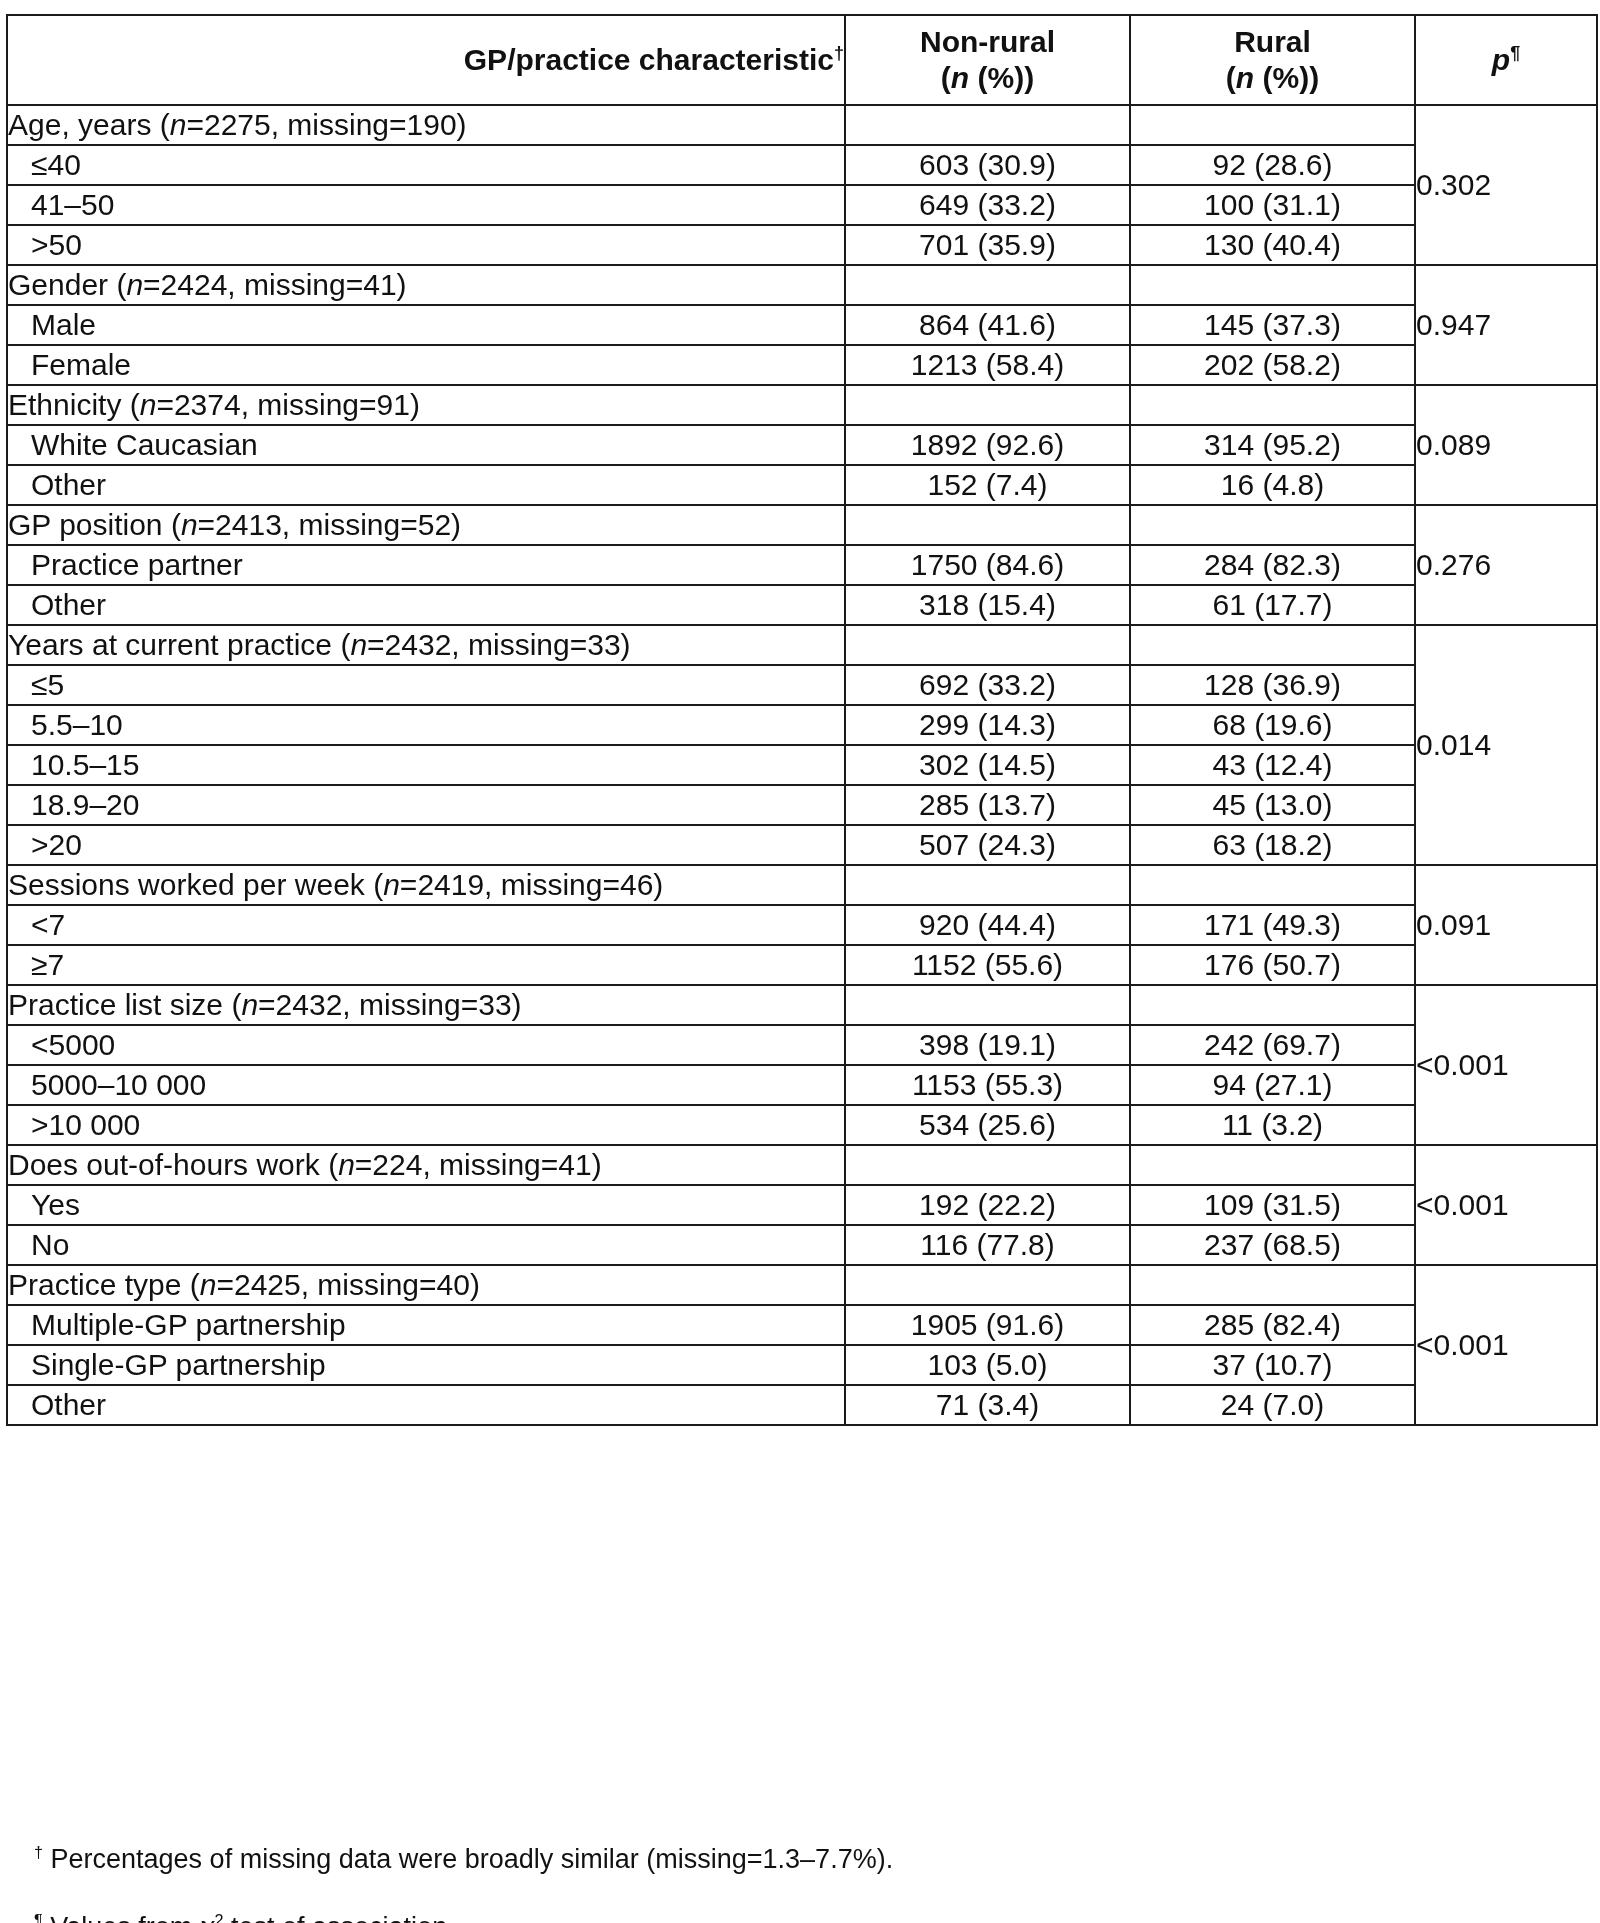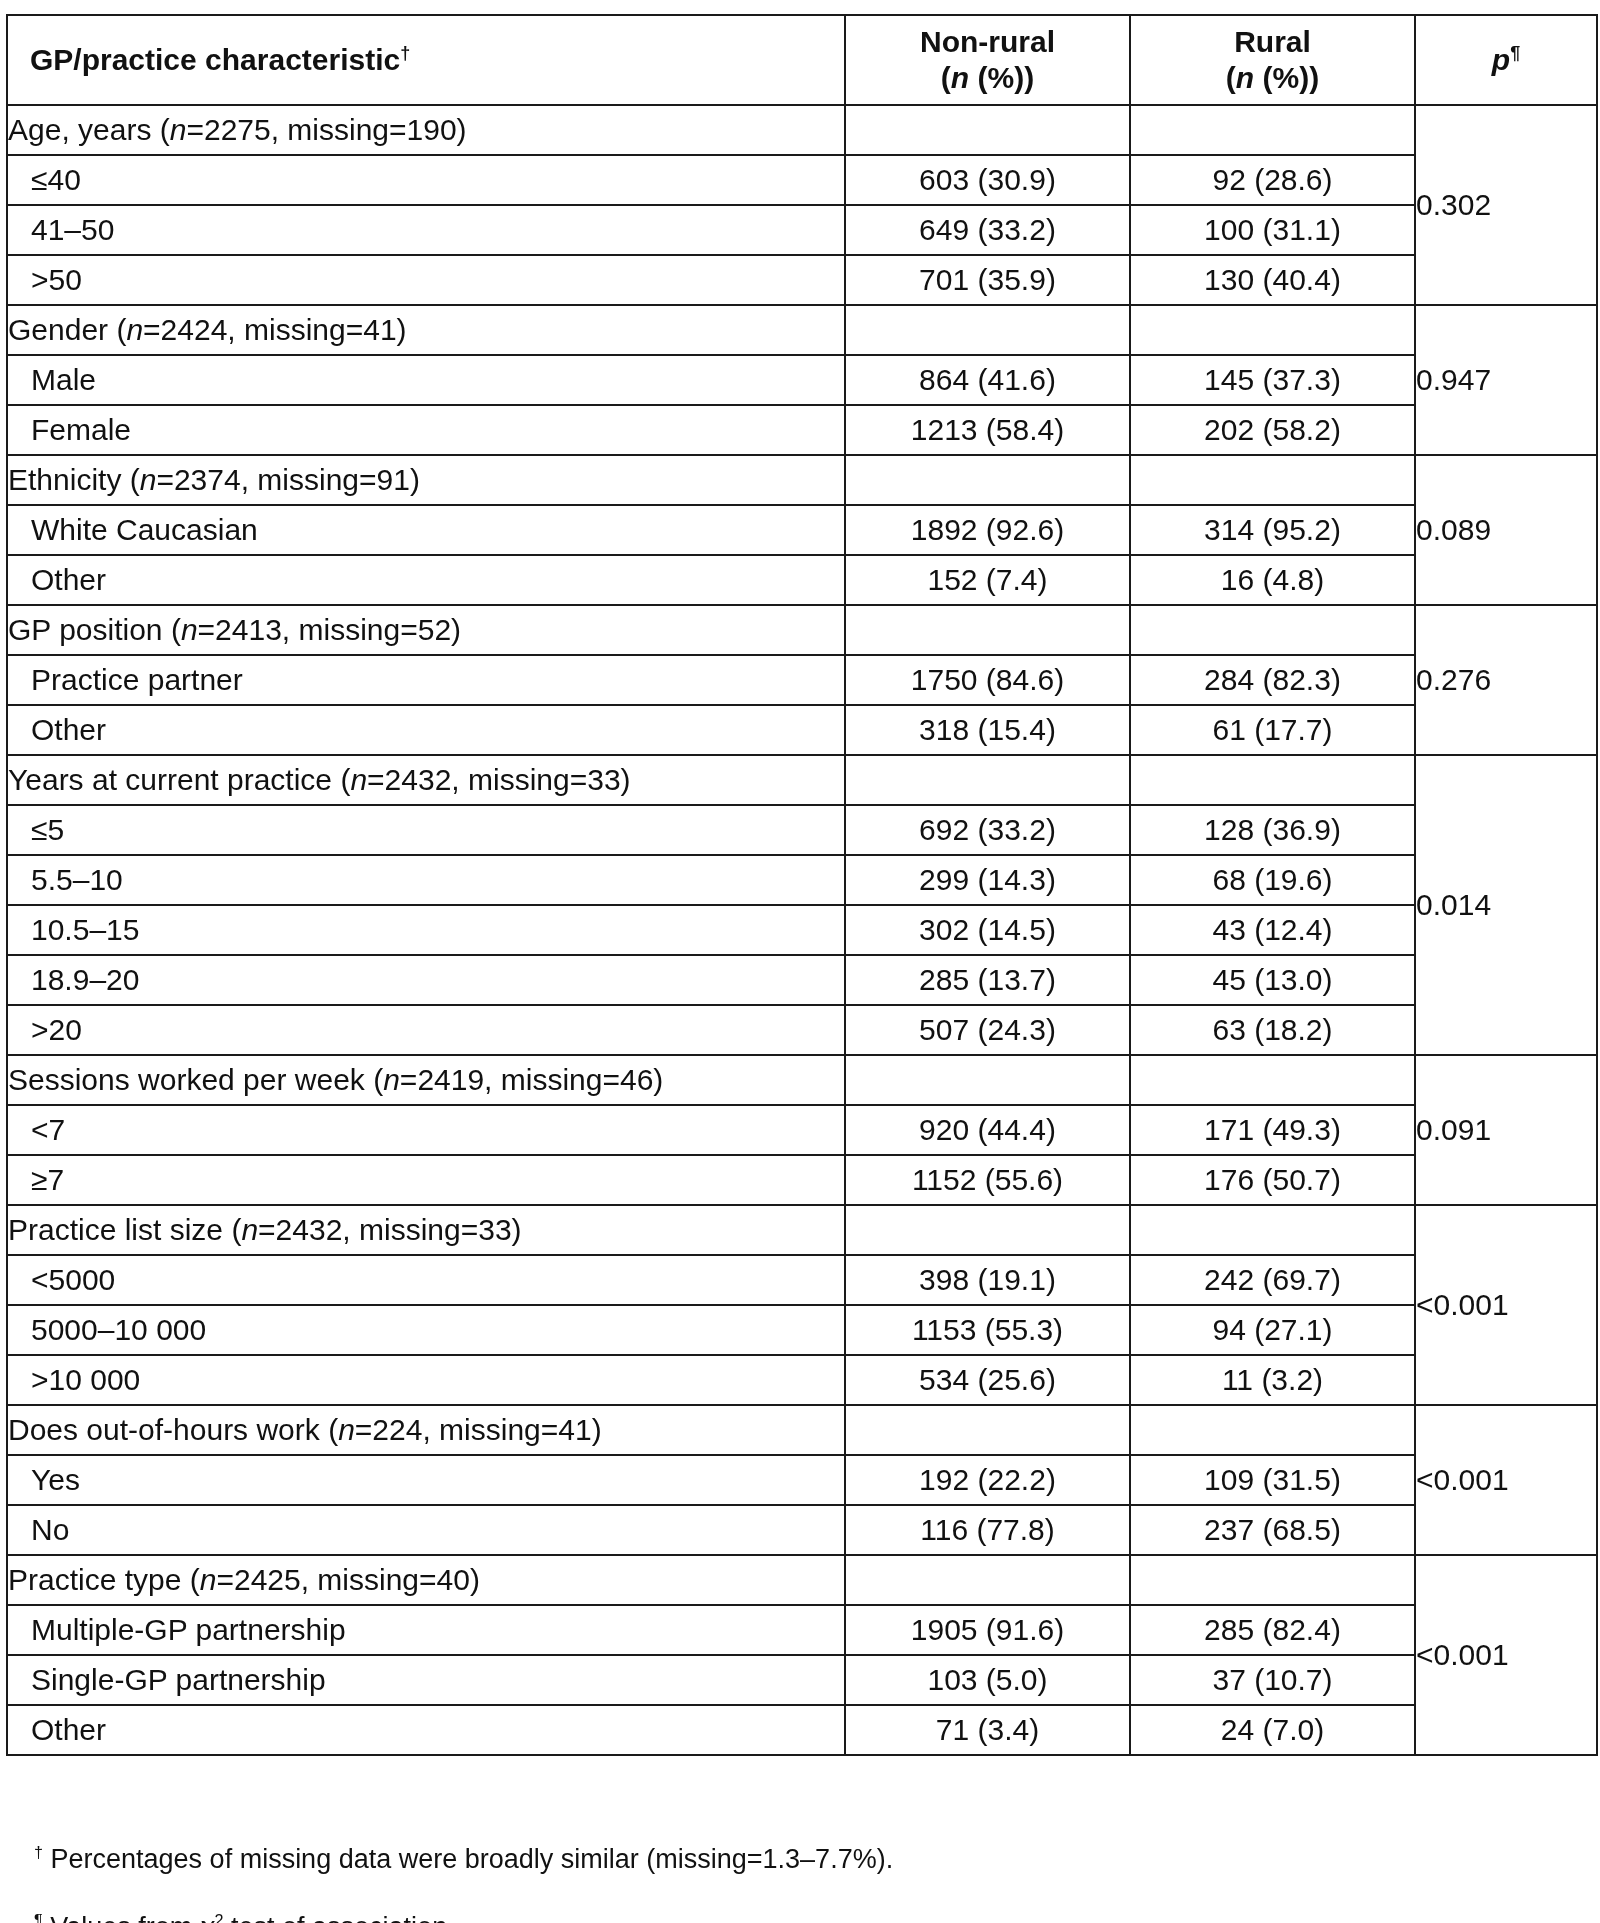--- a/index.html
+++ b/index.html
@@ -10,24 +10,24 @@
   table.t {
     position: absolute; left: 6px; top: 14px;
     width: 1590px; border-collapse: collapse; table-layout: fixed;
     font-size: 30px;
   }
   table.t td, table.t th {
     border: 2px solid #1a1a1a; padding: 0; vertical-align: middle;
   }
   col.c1 { width: 838px; } col.c2 { width: 285px; } col.c3 { width: 285px; } col.c4 { width: 182px; }
   thead th { height: 88px; font-weight: bold; vertical-align: top; padding-top: 6px; line-height: 36px; }
-  thead th.h1 { text-align: left; padding-left: 22px; }
+  thead th.h1 { text-align: right; padding-left: 38px; }
   thead th.hc { text-align: center; }
   sup { font-size: 0.6em; vertical-align: super; line-height: 0; }
-  tbody tr { height: 50px; }
+  tbody tr { height: 40px; }
   td.lab { text-align: left; padding-left: 22px; white-space: nowrap; }
   td.lab.sub { padding-left: 23px; }
   td.num { text-align: center; }
   td.pv { text-align: left; vertical-align: top; padding-top: 8px; }
   .foot { position: absolute; left: 34px; top: 1809px; font-size: 27px; line-height: 36px; }
   .foot div { white-space: nowrap; margin-top: 32px; }
   .foot sup { font-size: 0.6em; }
   i { font-style: italic; }
 </style>
 </head>

